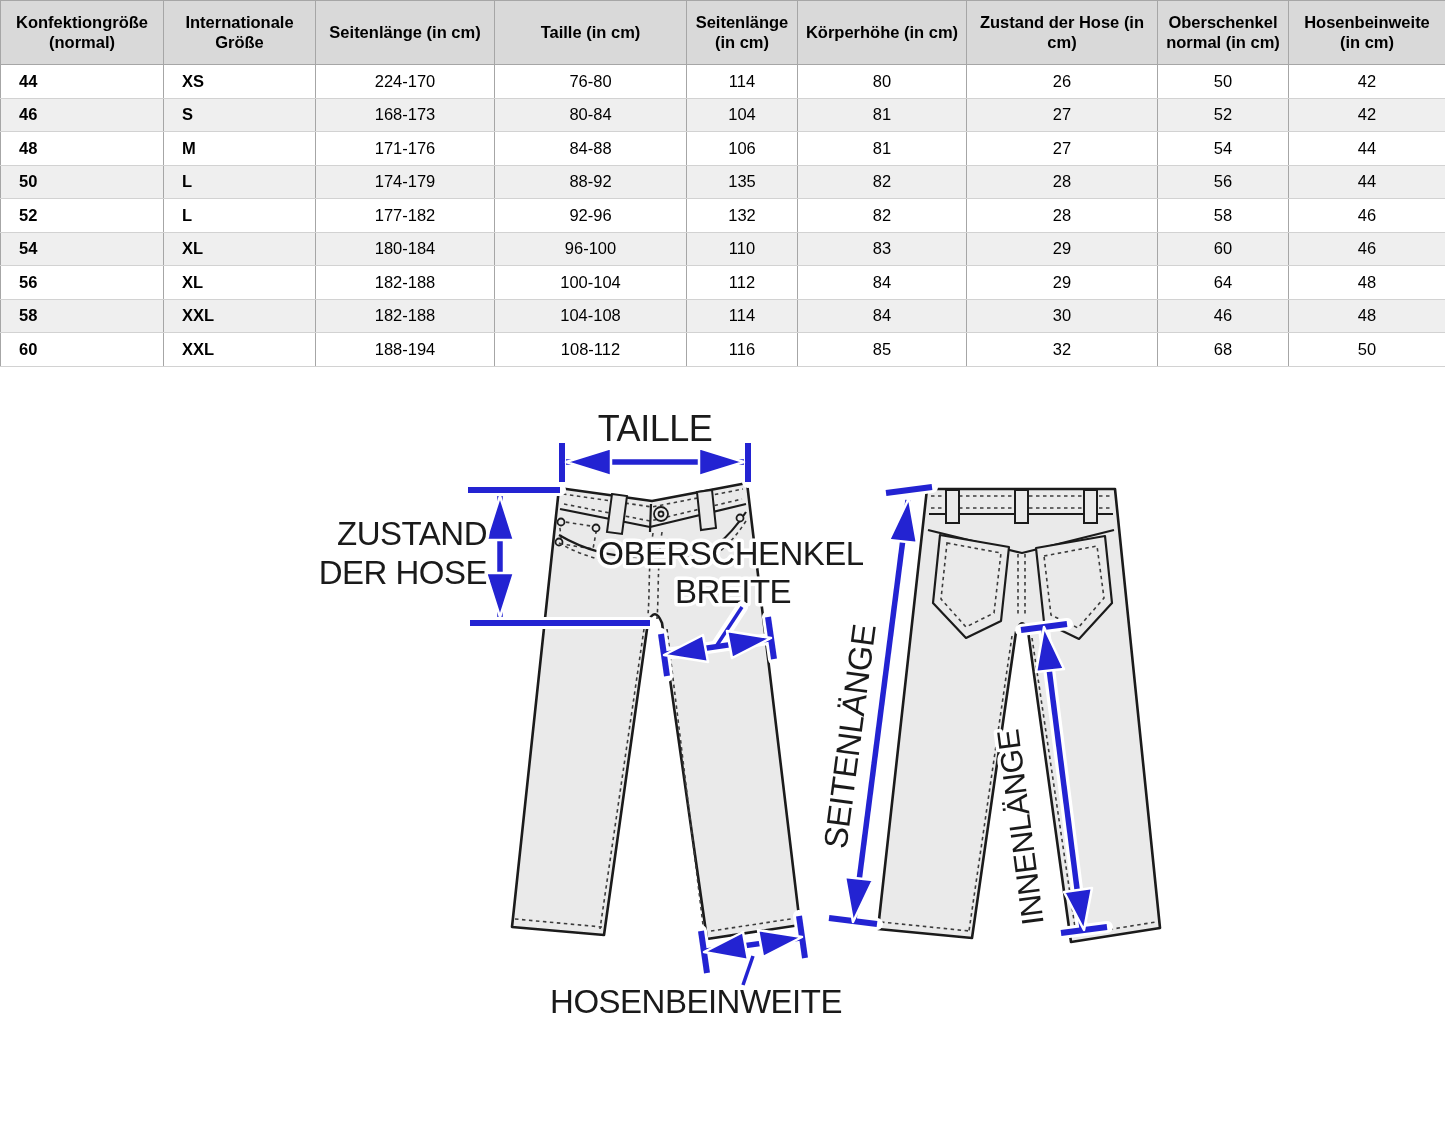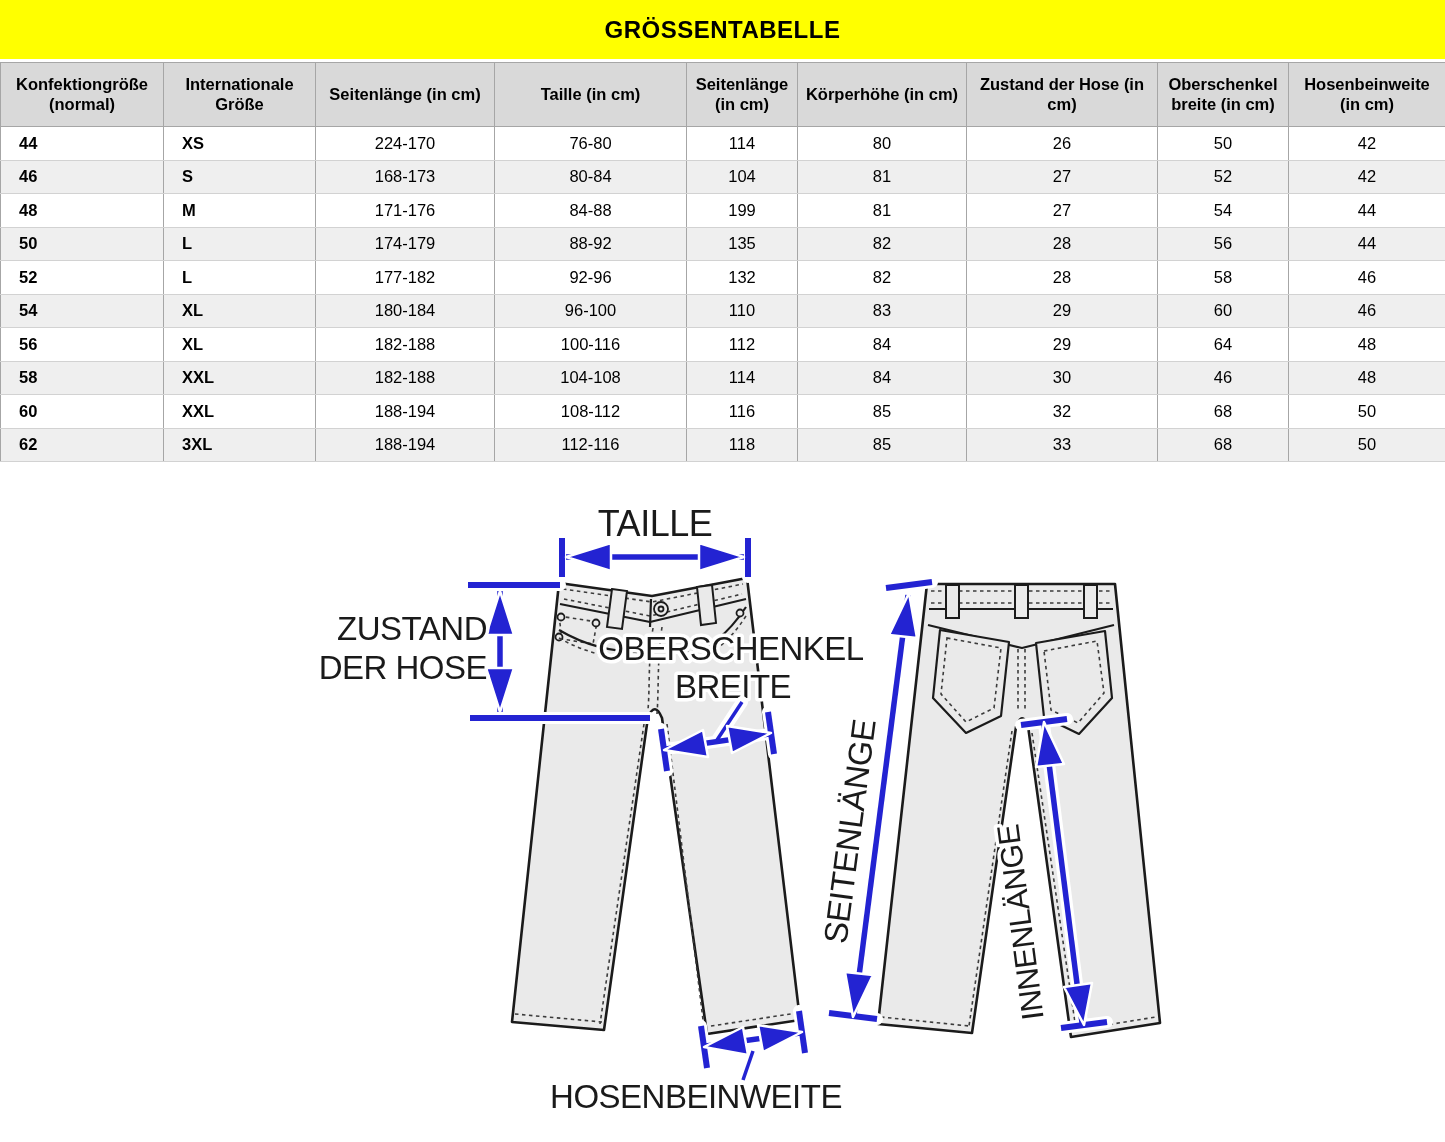--- a/index.html
+++ b/index.html
@@ -43,23 +43,20 @@
   .dlabel{font-family:"Liberation Sans",sans-serif;font-size:33px;fill:#1a1a1a;
           paint-order:stroke;stroke:#fff;stroke-width:7;stroke-linejoin:round;letter-spacing:-0.5px;}
   .dlabel.small{font-size:31px;}
   .dlabel.big{font-size:36px;}
 </style>
 </head>
 <body>
 
 <div class="page">
 
-  <div class="title-bar">
-    <span>GRÖSSENTABELLE</span>
-  </div>
 
   <table class="size-table">
     <colgroup>
       <col style="width:163px">
         <col style="width:152px">
         <col style="width:179px">
       <col style="width:192px">
         <col style="width:111px">
         <col style="width:169px">
       <col style="width:191px">
@@ -68,21 +65,21 @@
     </colgroup>
     <thead>
       <tr>
           <th class="col0">Konfektiongröße (normal)</th>
           <th class="col1">Internationale Größe</th>
           <th class="col2">Seitenlänge (in cm)</th>
           <th class="col3">Taille (in cm)</th>
           <th class="col4">Seitenlänge (in cm)</th>
           <th class="col5">Körperhöhe (in cm)</th>
           <th class="col6">Zustand der Hose  (in cm)</th>
-          <th class="col7">Oberschenkel breite  (in cm)</th>
+          <th class="col7">Oberschenkel normal  (in cm)</th>
           <th class="col8">Hosenbeinweite (in cm)</th>
         </tr>
     </thead>
     <tbody>
         <tr>
           <td class="col0">44</td>
           <td class="col1">XS</td>
           <td class="col2">224-170</td>
           <td class="col3">76-80</td>
           <td class="col4">114</td>
@@ -100,21 +97,21 @@
           <td class="col5">81</td>
           <td class="col6">27</td>
           <td class="col7">52</td>
           <td class="col8">42</td>
         </tr>
         <tr>
           <td class="col0">48</td>
           <td class="col1">M</td>
           <td class="col2">171-176</td>
           <td class="col3">84-88</td>
-          <td class="col4">199</td>
+          <td class="col4">106</td>
           <td class="col5">81</td>
           <td class="col6">27</td>
           <td class="col7">54</td>
           <td class="col8">44</td>
         </tr>
         <tr>
           <td class="col0">50</td>
           <td class="col1">L</td>
           <td class="col2">174-179</td>
           <td class="col3">88-92</td>
@@ -143,21 +140,21 @@
           <td class="col4">110</td>
           <td class="col5">83</td>
           <td class="col6">29</td>
           <td class="col7">60</td>
           <td class="col8">46</td>
         </tr>
         <tr>
           <td class="col0">56</td>
           <td class="col1">XL</td>
           <td class="col2">182-188</td>
-          <td class="col3">100-116</td>
+          <td class="col3">100-104</td>
           <td class="col4">112</td>
           <td class="col5">84</td>
           <td class="col6">29</td>
           <td class="col7">64</td>
           <td class="col8">48</td>
         </tr>
         <tr>
           <td class="col0">58</td>
           <td class="col1">XXL</td>
           <td class="col2">182-188</td>
@@ -169,31 +166,20 @@
           <td class="col8">48</td>
         </tr>
         <tr>
           <td class="col0">60</td>
           <td class="col1">XXL</td>
           <td class="col2">188-194</td>
           <td class="col3">108-112</td>
           <td class="col4">116</td>
           <td class="col5">85</td>
           <td class="col6">32</td>
-          <td class="col7">68</td>
-          <td class="col8">50</td>
-        </tr>
-        <tr>
-          <td class="col0">62</td>
-          <td class="col1">3XL</td>
-          <td class="col2">188-194</td>
-          <td class="col3">112-116</td>
-          <td class="col4">118</td>
-          <td class="col5">85</td>
-          <td class="col6">33</td>
           <td class="col7">68</td>
           <td class="col8">50</td>
         </tr>
       </tbody>
   </table>
 
   <svg class="diagram" width="1445" height="667" viewBox="0 475 1445 667" xmlns="http://www.w3.org/2000/svg">
 
     <g>
       <path class="pants" d="M 559,596 L 652,609 L 747,591 L 800,1033 L 707,1047 L 662,731 Q 655,714 648,730 L 604,1043 L 512,1035 Z"></path>

